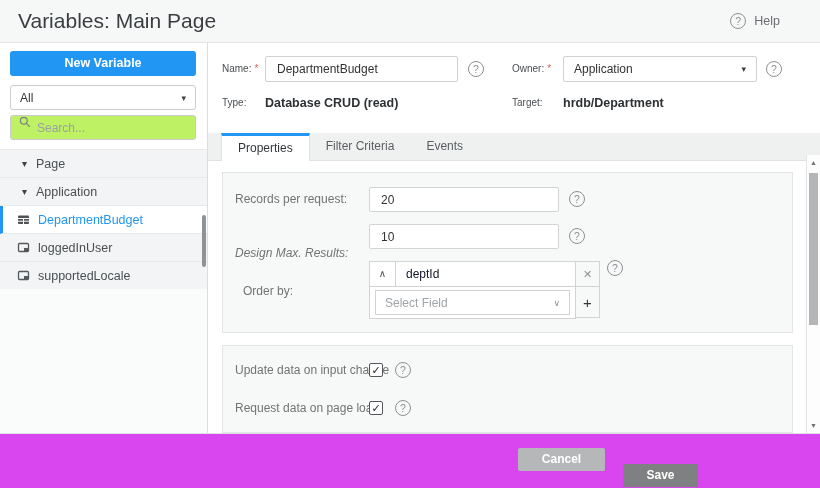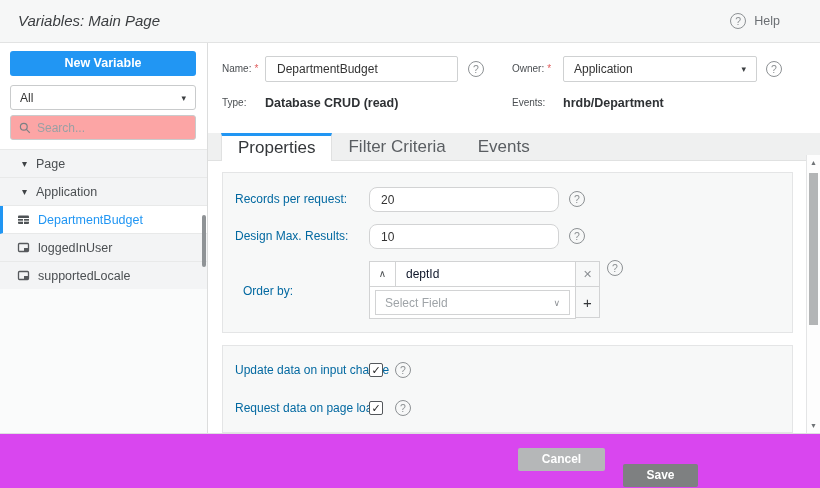--- a/index.html
+++ b/index.html
@@ -7,42 +7,42 @@
   body {
     font-family:"Liberation Sans","DejaVu Sans",sans-serif;
     background:#fff; color:#3f4346; overflow:hidden; position:relative;
     font-size:12px;
   }
   .stage { position:absolute; left:0; top:0; width:820px; height:488px; background:#fff; }
 
   
   .header { position:absolute; left:0; top:0; width:820px; height:43px;
             background:#f6f7f7; border-bottom:1px solid #e2e3e3; }
-  .title  { position:absolute; left:18px; top:0; line-height:42px; font-size:15px; color:#3b3e41;font-style:italic; }
+  .title  { position:absolute; left:18px; top:0; line-height:42px; font-size:21px; color:#3b3e41; }
   .help   { position:absolute; right:40px; top:0; height:42px; display:flex; align-items:center; gap:8px;
             color:#6b6f73; font-size:12.5px; cursor:pointer; }
   .qicon  { width:16px; height:16px; border:1px solid #8d9194; border-radius:50%;
             display:inline-flex; align-items:center; justify-content:center;
             font-size:10.5px; color:#8d9194; line-height:1; flex:0 0 auto; }
 
   
   .sidebar { position:absolute; left:0; top:43px; width:208px; height:390px;
              background:#fff; border-right:1px solid #dcdddd; }
   .nv-btn  { position:absolute; left:10px; top:8px; width:186px; height:25px;
              background:#2196f3; border:none; border-radius:3px; color:#fff;
              font-weight:bold; font-size:12.5px; line-height:25px; text-align:center; cursor:pointer;
              font-family:inherit; }
   .filter  { position:absolute; left:10px; top:42px; width:186px; height:25px;
              border:1px solid #c9cbcc; border-radius:3px; background:#fff;
              display:flex; align-items:center; justify-content:space-between;
              padding:0 9px; font-size:12px; color:#333; cursor:pointer; }
   .filter .caret { font-size:9px; color:#3c3f42; }
   .search  { position:absolute; left:10px; top:72px; width:186px; height:25px;
-             border:1px solid #c9cbcc; border-radius:3px; background:#fca5a5;
-             display:flex; align-items:center; gap:6px; padding:0 8px; }
+             border:1px solid #c9cbcc; border-radius:3px; background:#bef264;
+             display:flex; gap:6px; padding:0 8px; }
   .search input { border:none; outline:none; flex:1; font-size:12px; color:#333;
              background:transparent; font-family:inherit; min-width:0; }
   .search input::placeholder { color:#9aa0a4; }
 
   .tree    { position:absolute; left:0; top:106px; right:0; border-top:1px solid #e8e9e9; }
   .trow    { height:28px; border-bottom:1px solid #e8e9e9; background:#f3f4f5;
              display:flex; align-items:center; font-size:12.5px; color:#4b4f52; cursor:pointer; }
   .trow.group { padding-left:22px; gap:9px; }
   .trow.item  { padding-left:17px; gap:8px; }
   .trow .tri  { font-size:10px; color:#3f4346; line-height:1; }
@@ -62,34 +62,34 @@
             background:#fff; display:flex; align-items:center; justify-content:space-between;
             padding:0 10px; font-size:12px; color:#333; cursor:pointer; }
   .ddown .caret { font-size:9px; color:#3c3f42; }
   .bold-val { position:absolute; font-size:12.5px; font-weight:bold; color:#2e3134; line-height:18px; }
   .fhelp  { position:absolute; }
 
   
   .tabbar { position:absolute; left:208px; top:133px; width:612px; height:28px;
             background:#eff0f0; border-bottom:1px solid #e0e1e1; display:flex;
             align-items:flex-end; padding-left:13px; }
-  .tab    { height:27px; line-height:27px; padding:0 16px; font-size:17px; color:#5a5e62; cursor:pointer; }
+  .tab    { height:27px; line-height:27px; padding:0 16px; font-size:12px; color:#5a5e62; cursor:pointer; }
   .tab.active { height:28px; line-height:24px; background:#fff; color:#34373a;
             border-top:3px solid #2196f3; border-left:1px solid #e0e1e1; border-right:1px solid #e0e1e1;
             margin-bottom:-1px; }
 
   
   .content { position:absolute; left:208px; top:161px; width:598px; height:272px; background:#fff; }
   .panel   { position:absolute; left:14px; width:571px; background:#f7f8f8;
              border:1px solid #e4e5e6; }
   .panel1  { top:11px; height:161px; }
   .panel2  { top:184px; height:88px; }
-  .plabel  { position:absolute; left:12px; font-size:12px; color:#0369a1; line-height:25px; white-space:nowrap; }
+  .plabel  { position:absolute; left:12px; font-size:12px; color:#737373; line-height:25px; white-space:nowrap; }
   .pinput  { position:absolute; left:146px; width:190px; height:25px; border:1px solid #d2d3d4;
-             border-radius:8px; background:#fff; font-size:12px; color:#333; padding:0 11px;
+             border-radius:2px; background:#fff; font-size:12px; color:#333; padding:0 11px;
              outline:none; font-family:inherit; }
   .phelp   { position:absolute; left:346px; }
 
   
   .ob      { position:absolute; left:146px; top:88px; display:flex; }
   .ob-main { width:207px; border:1px solid #d2d3d4; background:#fff; }
   .ob-r1   { display:flex; height:25px; border-bottom:1px solid #d2d3d4; }
   .ob-up   { width:26px; border-right:1px solid #d2d3d4; text-align:center; line-height:24px;
              font-size:10px; color:#4c5053; cursor:pointer; }
   .ob-input{ flex:1; border:none; outline:none; font-size:12px; color:#0f172a; padding:0 10px;
@@ -212,37 +212,37 @@
     <span>Owner:</span><span class="req">*</span>
   </div>
   <div class="ddown" style="left:563px; top:56px; width:194px;">
     <span>Application</span>
     <span class="caret">▾</span>
   </div>
   <span class="qicon fhelp" style="left:766px; top:61px;">?</span>
 
   <div class="flabel" style="left:222px; top:94px; line-height:18px;">Type:</div>
   <div class="bold-val" style="left:265px; top:94px;">Database CRUD (read)</div>
-  <div class="flabel" style="left:512px; top:94px; line-height:18px;">Events:</div>
+  <div class="flabel" style="left:512px; top:94px; line-height:18px;">Target:</div>
   <div class="bold-val" style="left:563px; top:94px;">hrdb/Department</div>
 
   <div class="tabbar">
     <div class="tab active">Properties</div>
     <div class="tab">Filter Criteria</div>
     <div class="tab">Events</div>
   </div>
 
   <div class="content">
 
     <div class="panel panel1">
       <div class="plabel" style="top:14px;">Records per request:</div>
       <input class="pinput" style="top: 14px;" type="text" value="20">
       <span class="qicon phelp" style="top:18px;">?</span>
 
-      <div class="plabel" style="top:51px;">Design Max. Results:</div>
+      <div class="plabel" style="top:68px;font-style:italic;">Design Max. Results:</div>
       <input class="pinput" style="top: 51px;" type="text" value="10">
       <span class="qicon phelp" style="top:55px;">?</span>
 
       <div class="plabel" style="top:106px;margin-left:8px;">Order by:</div>
       <div class="ob">
         <div class="ob-main">
           <div class="ob-r1">
             <div class="ob-up"><span>∧</span></div>
             <input class="ob-input" type="text" value="deptId" style="">
           </div>

